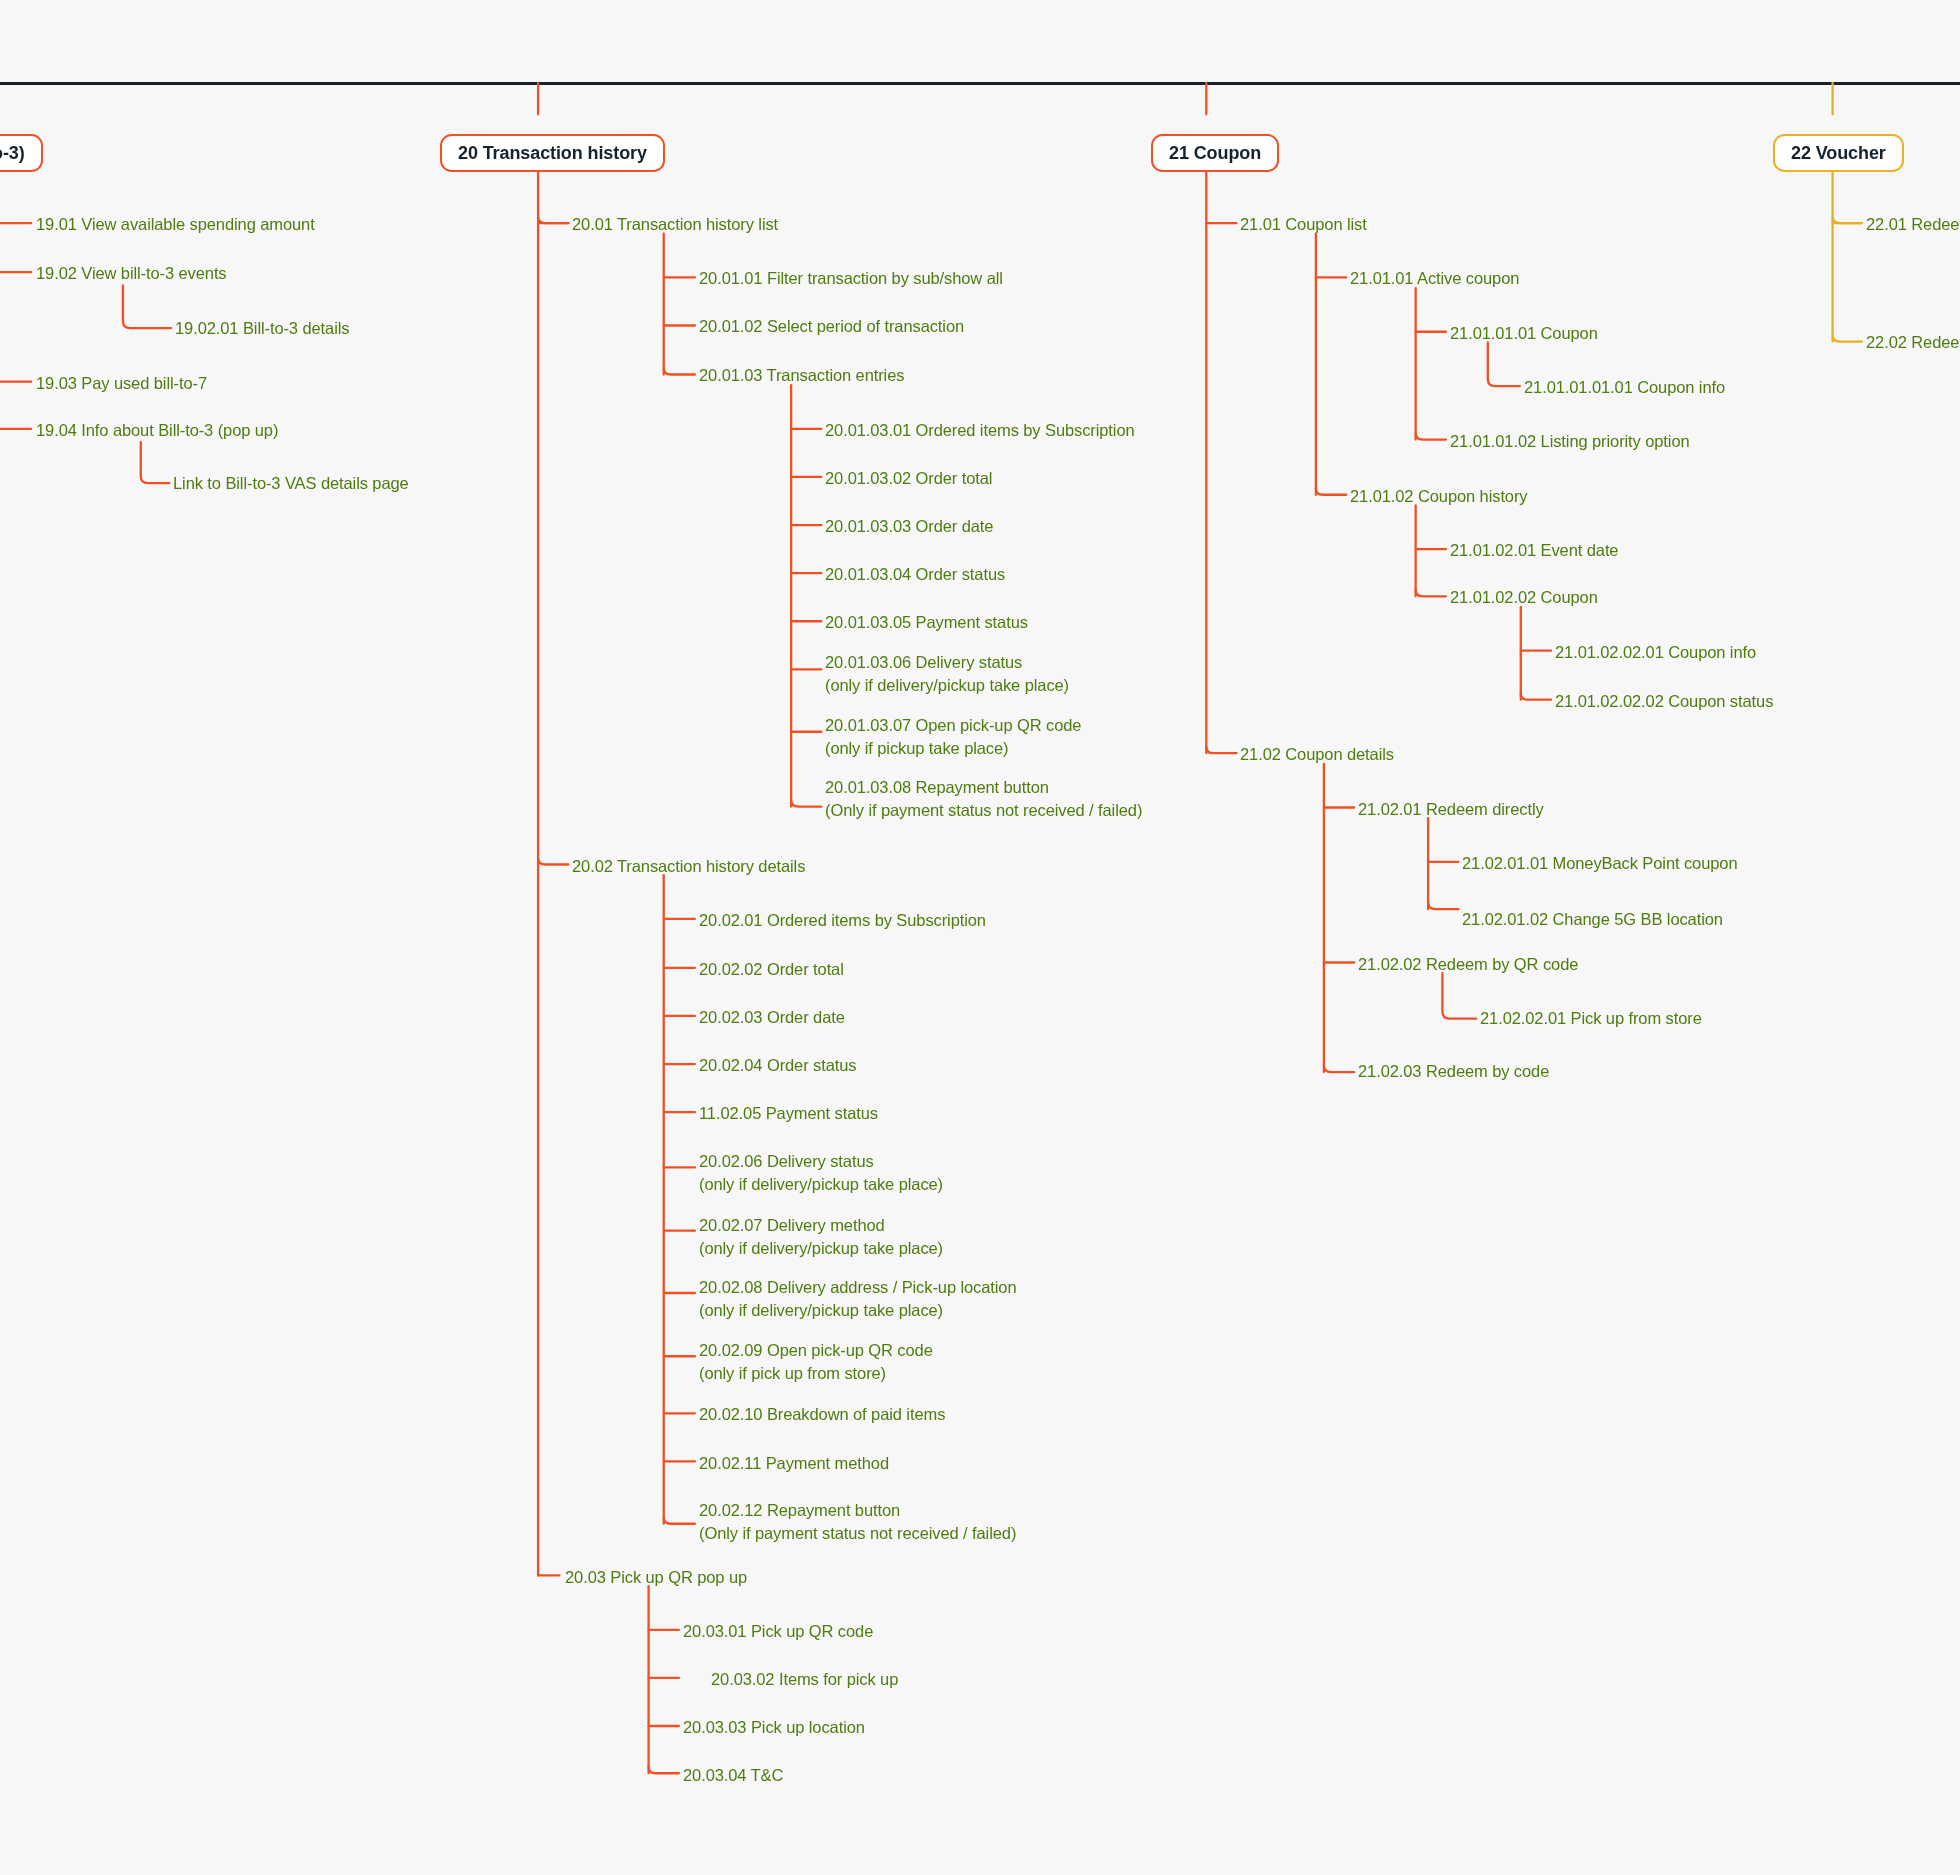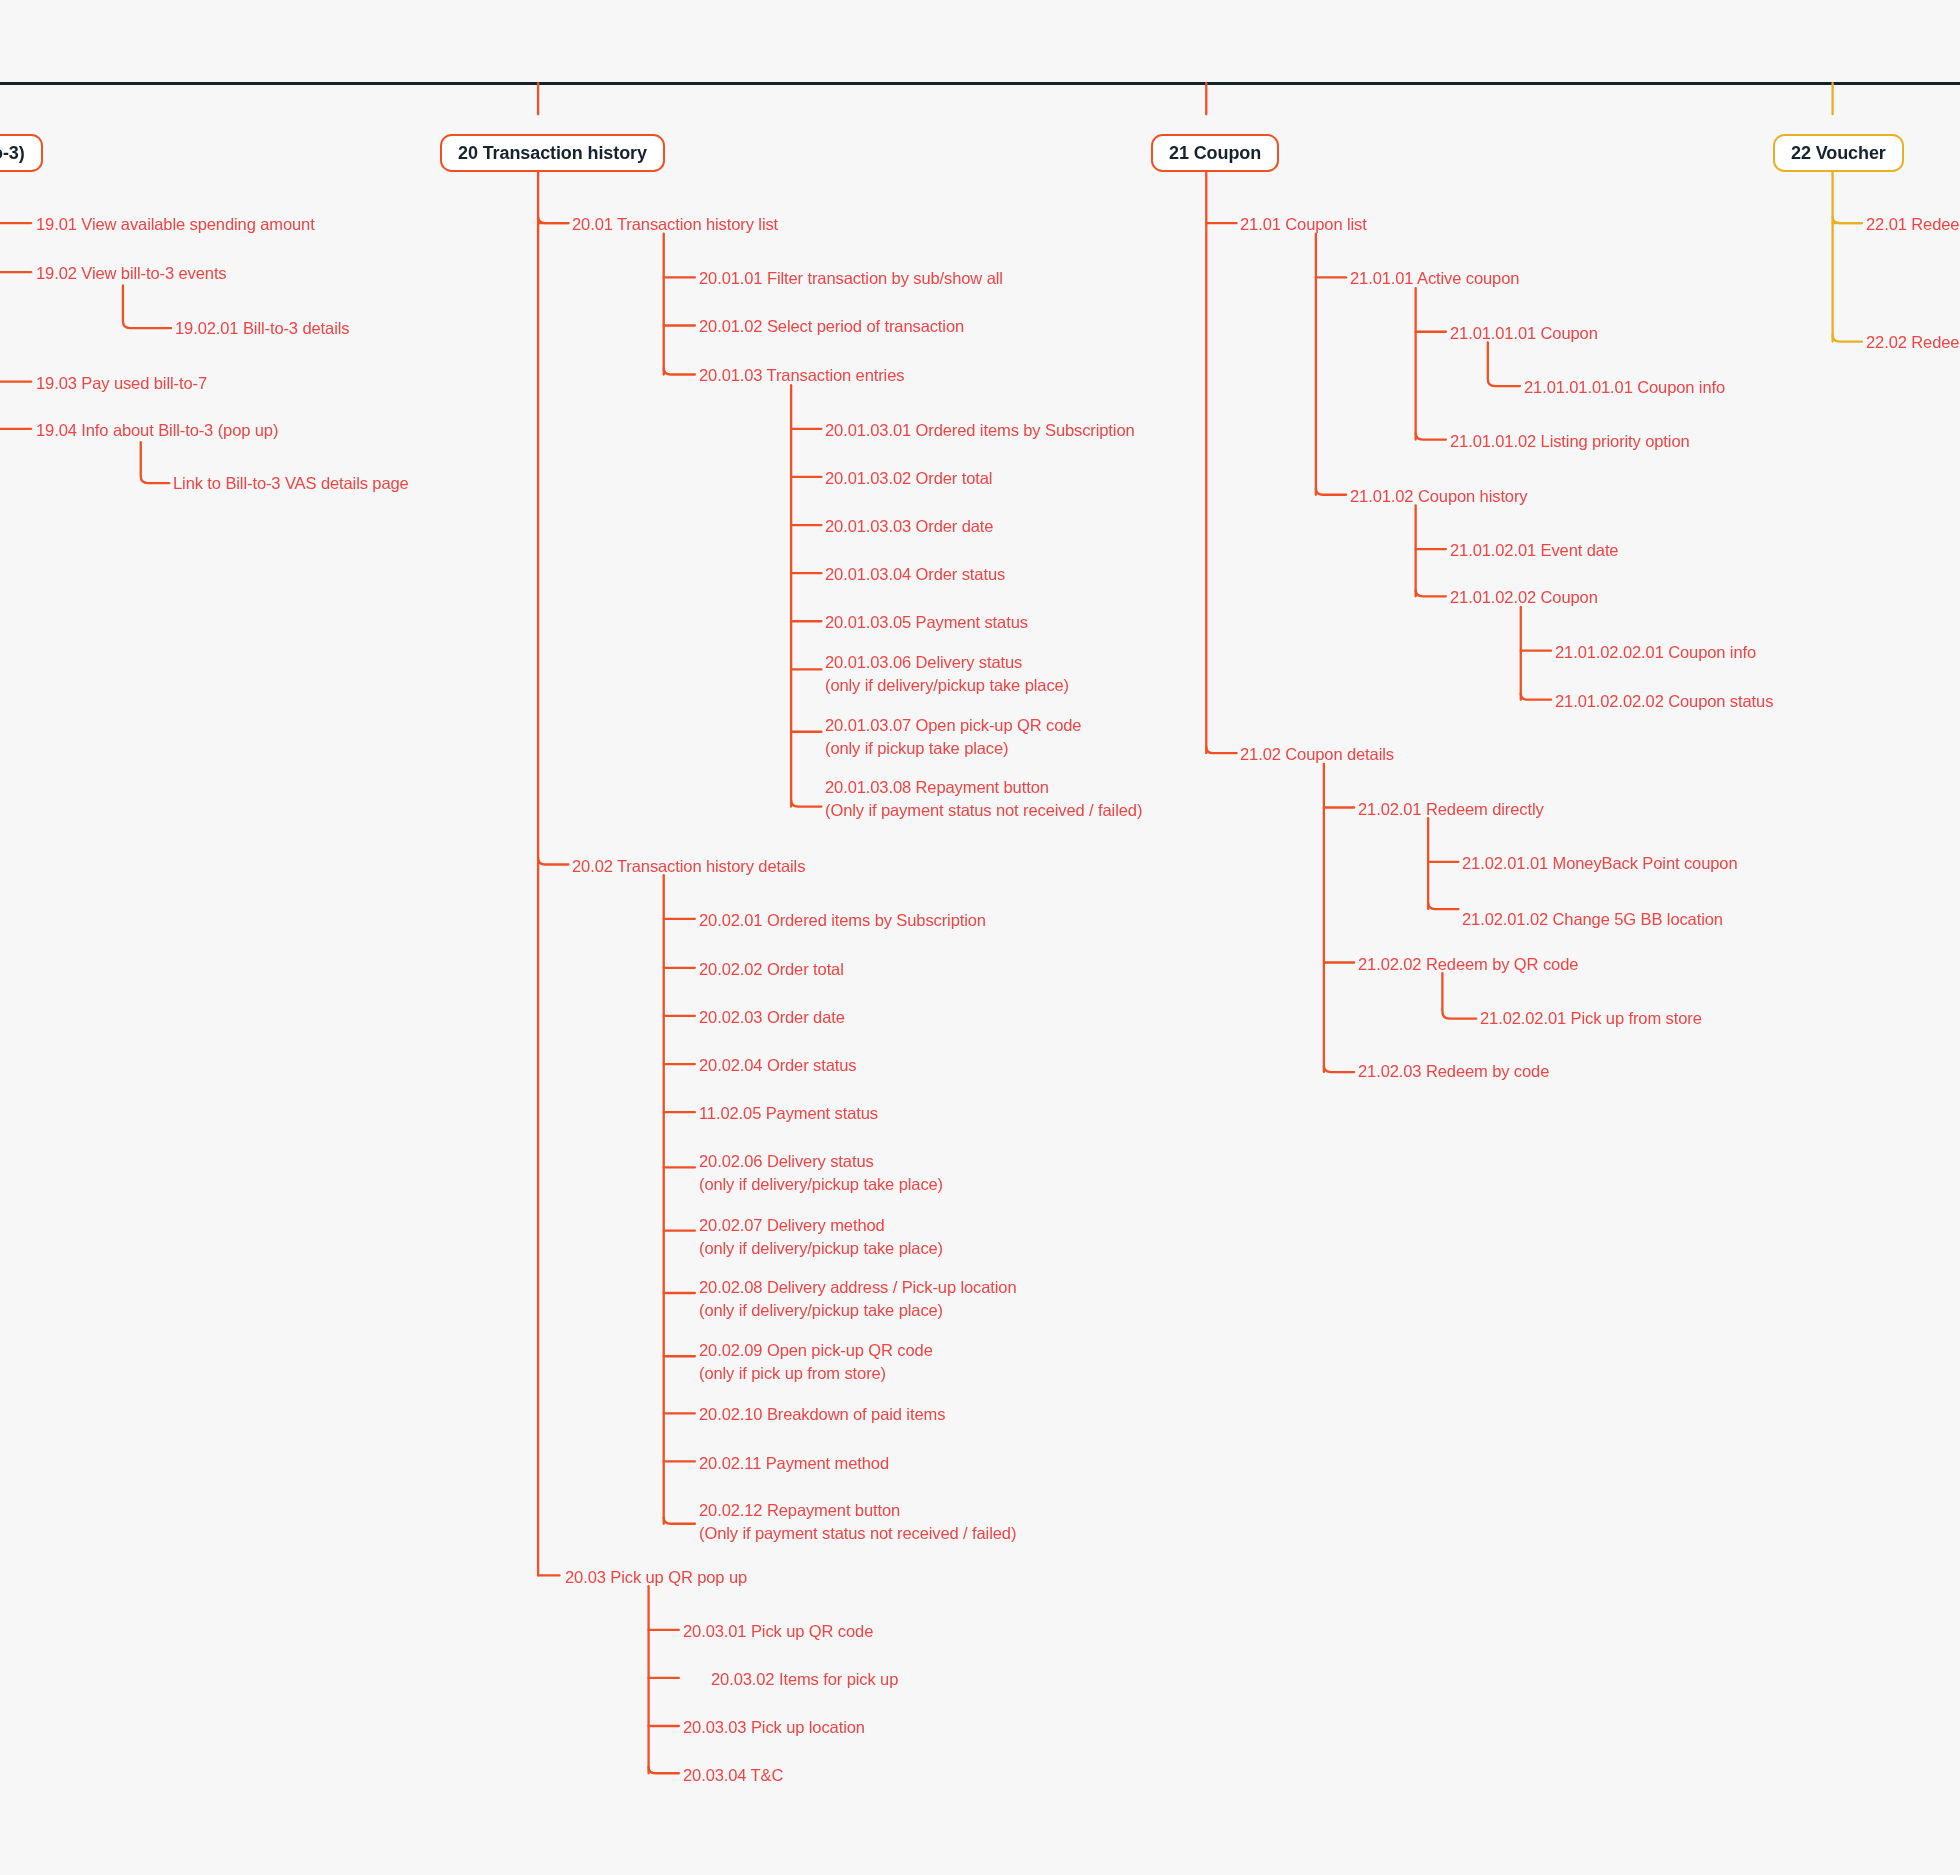--- a/index.html
+++ b/index.html
@@ -56,21 +56,21 @@
     color: #16232e;
   }
   .node-box.amber { border-color: #e8b024; }
 
   
   .leaf {
     position: absolute;
     font-size: 16.5px;
     line-height: 1.42;
     white-space: nowrap;
-    color: #ef4444;
+    color: #4d7c0f;
     letter-spacing: -0.1px;
   }
   .leaf .sub {
     display: block;
     font-size: 16.5px;
   }
 </style>
 </head>
 <body>
 

